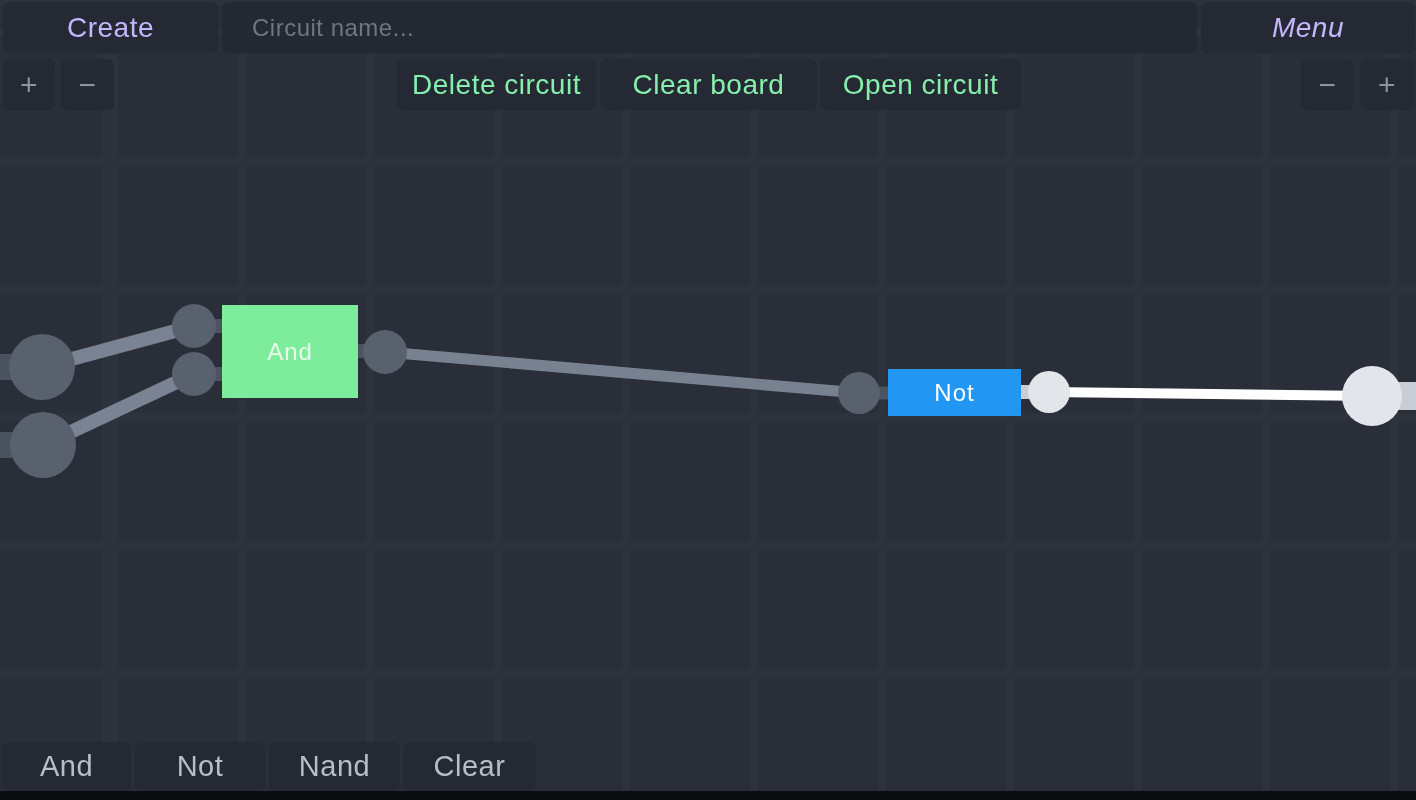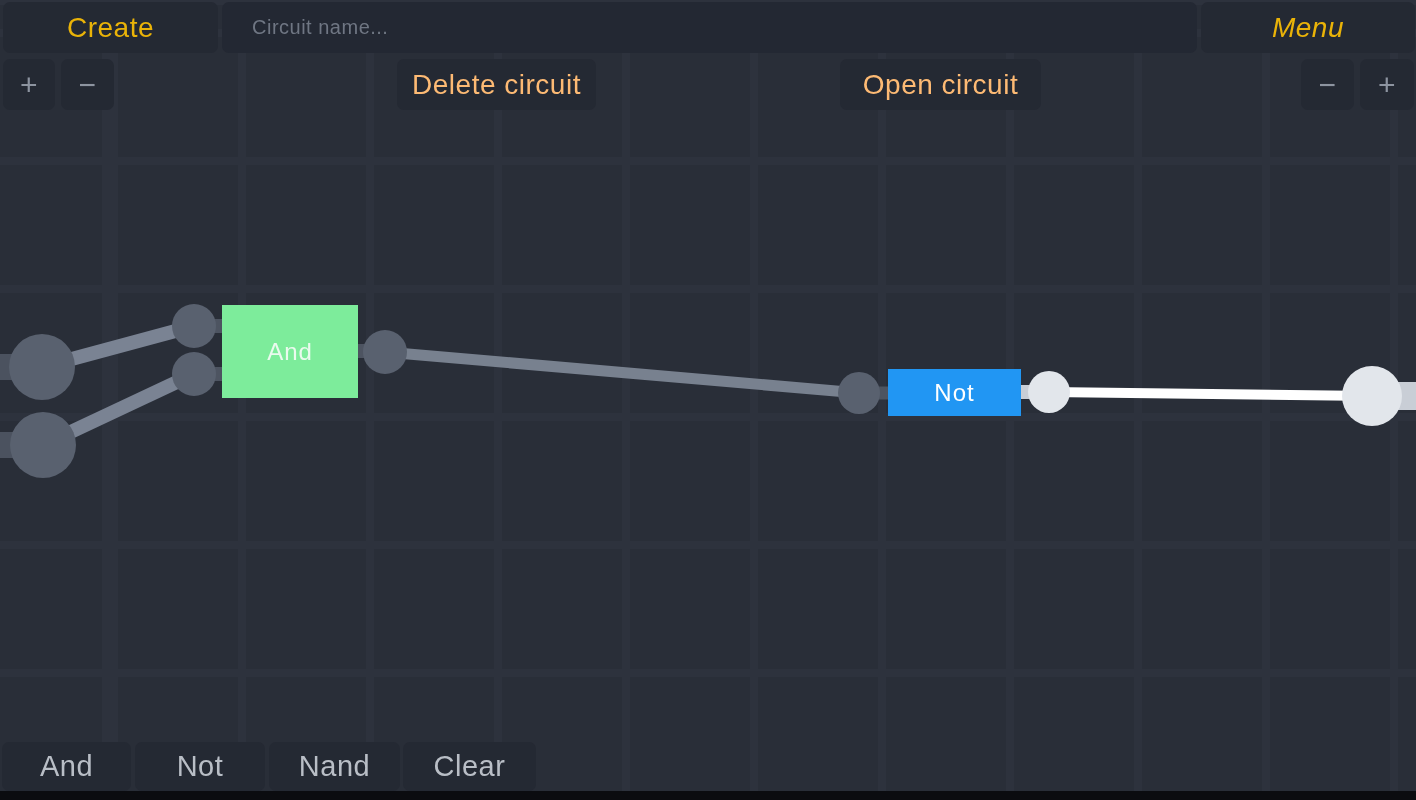--- a/index.html
+++ b/index.html
@@ -18,36 +18,36 @@
   .gate{
     position:absolute;z-index:2;
     display:flex;align-items:center;justify-content:center;
     font-weight:300;font-size:24px;letter-spacing:1px;
   }
   .gate-and{left:222px;top:305px;width:136px;height:93px;background:#7dec9b;color:#eafaee;}
   .gate-not{left:888px;top:369px;width:133px;height:47px;background:#2196f3;color:#ffffff;}
   .btn{
     position:absolute;z-index:3;
     background:#242933;border:none;border-radius:7px;
-    color:#fdba74;font-family:"Liberation Sans",sans-serif;
+    color:#86efac;font-family:"Liberation Sans",sans-serif;
     font-weight:300;font-size:28px;letter-spacing:.5px;
     display:flex;align-items:center;justify-content:center;
     cursor:pointer;padding:0;
   }
-  .btn-bright{color:#eab308;}
+  .btn-bright{color:#c4b5fd;}
   .btn-zoom{font-size:30px;color:#8d94a0;}
   .row1{top:2px;height:51px;}
   .row2{top:59px;height:51px;}
   .rowb{top:742px;height:49px;font-size:29px;color:#b9bec6;}
   .name-input{
     position:absolute;z-index:3;
     left:222px;top:2px;width:975px;height:51px;
     background:#232833;border:none;border-radius:7px;
     color:#14b8a6;font-family:"Liberation Sans",sans-serif;
-    font-weight:300;font-size:20px;letter-spacing:.5px;
+    font-weight:300;font-size:24px;letter-spacing:.5px;
     padding:0 0 0 30px;box-sizing:border-box;outline:none;
   }
   .name-input::placeholder{color:#6f7683;opacity:1;}
   .bottom-strip{
     position:absolute;z-index:4;
     left:0;bottom:0;width:1416px;height:9px;background:#0b0c10;
   }
 </style>
 </head>
 <body>
@@ -89,21 +89,22 @@
     <span>Not</span>
   </div>
 
   <button class="btn btn-bright row1" style="left:3px;width:215px;">Create</button>
   <input class="name-input" type="text" placeholder="Circuit name..." style="">
   <button class="btn btn-bright row1" style="left:1201px;width:214px;font-style:italic;">Menu</button>
 
   <button class="btn btn-zoom row2" style="left:3px;width:52px;">+</button>
   <button class="btn btn-zoom row2" style="left:61px;width:53px;">−</button>
   <button class="btn row2" style="left:397px;width:199px;">Delete circuit</button>
-  <button class="btn row2" style="left:840px;width:201px;">Open circuit</button>
+  <button class="btn row2" style="left:600px;width:217px;">Clear board</button>
+  <button class="btn row2" style="left:820px;width:201px;">Open circuit</button>
   <button class="btn btn-zoom row2" style="left:1301px;width:53px;">−</button>
   <button class="btn btn-zoom row2" style="left:1360px;width:54px;">+</button>
 
   <button class="btn rowb" style="left:2px;width:129px;">And</button>
   <button class="btn rowb" style="left:135px;width:130px;">Not</button>
   <button class="btn rowb" style="left:269px;width:131px;">Nand</button>
   <button class="btn rowb" style="left:403px;width:133px;">Clear</button>
 
   <div class="bottom-strip"></div>
 </div>

